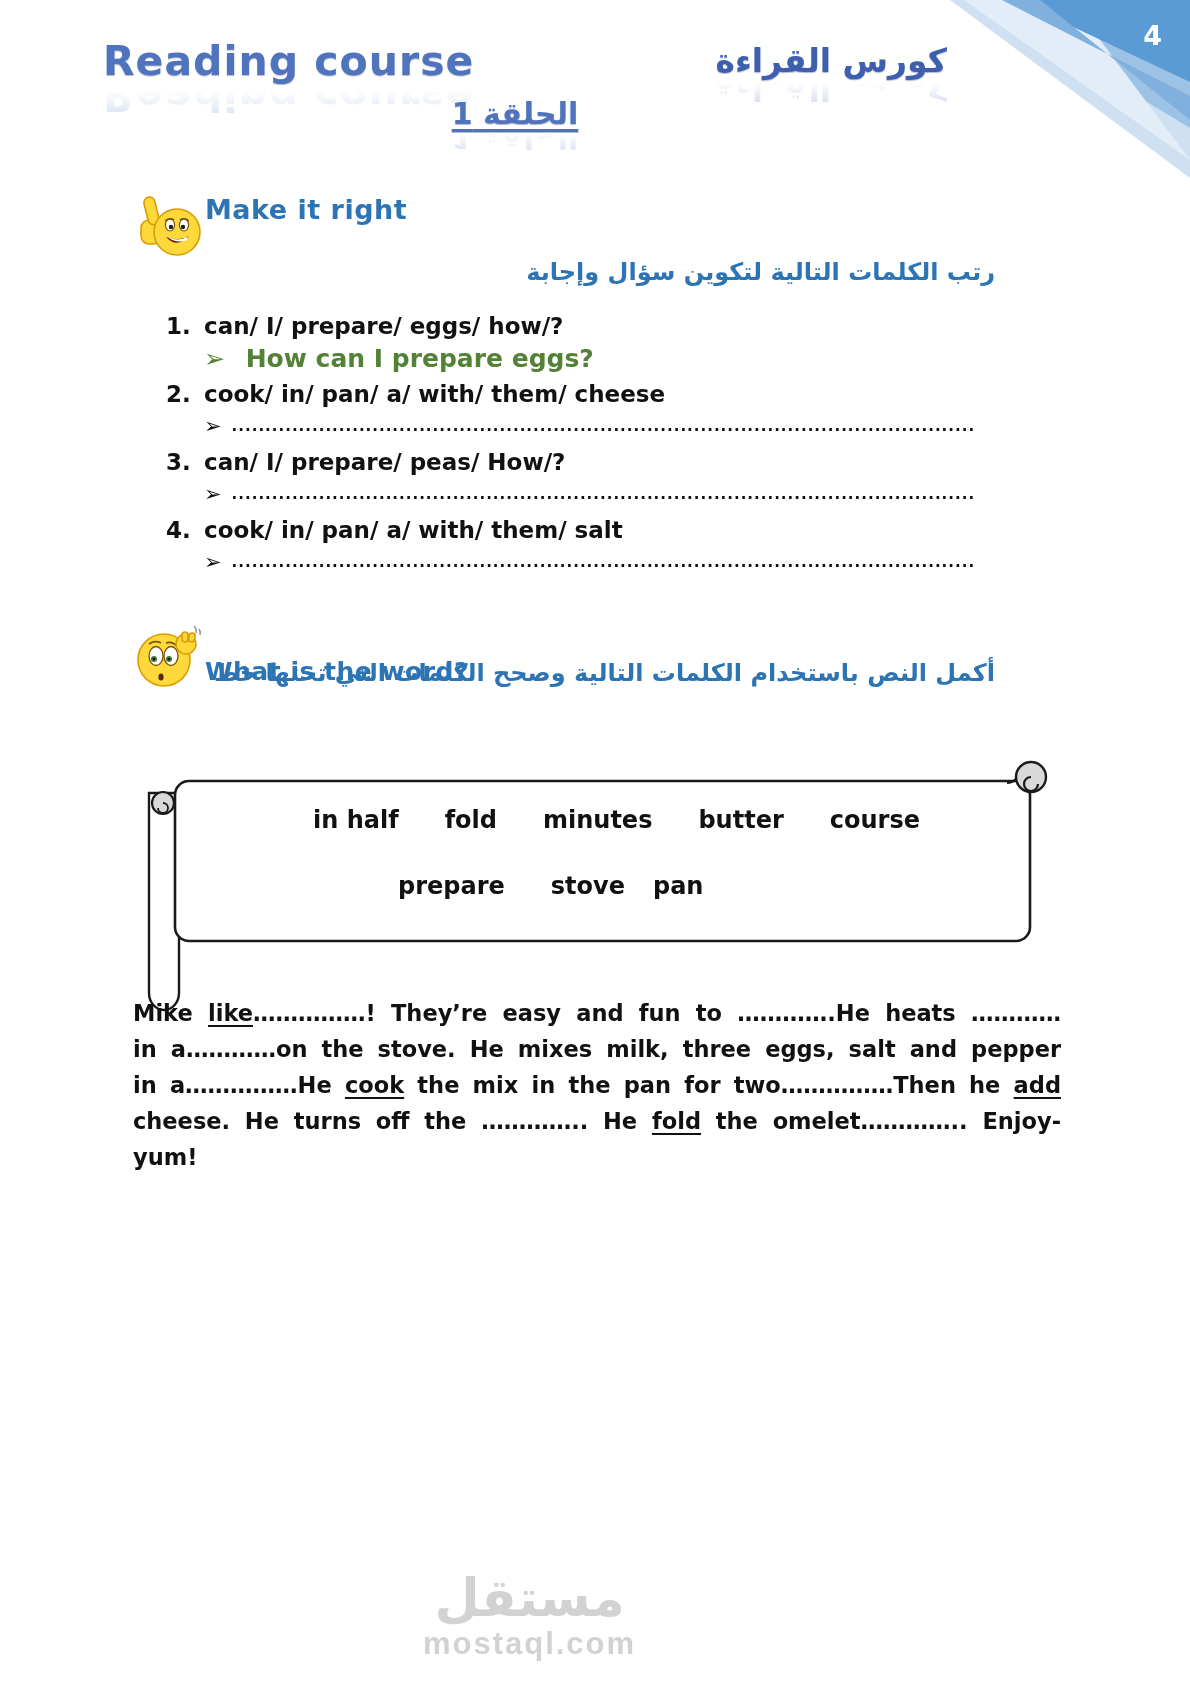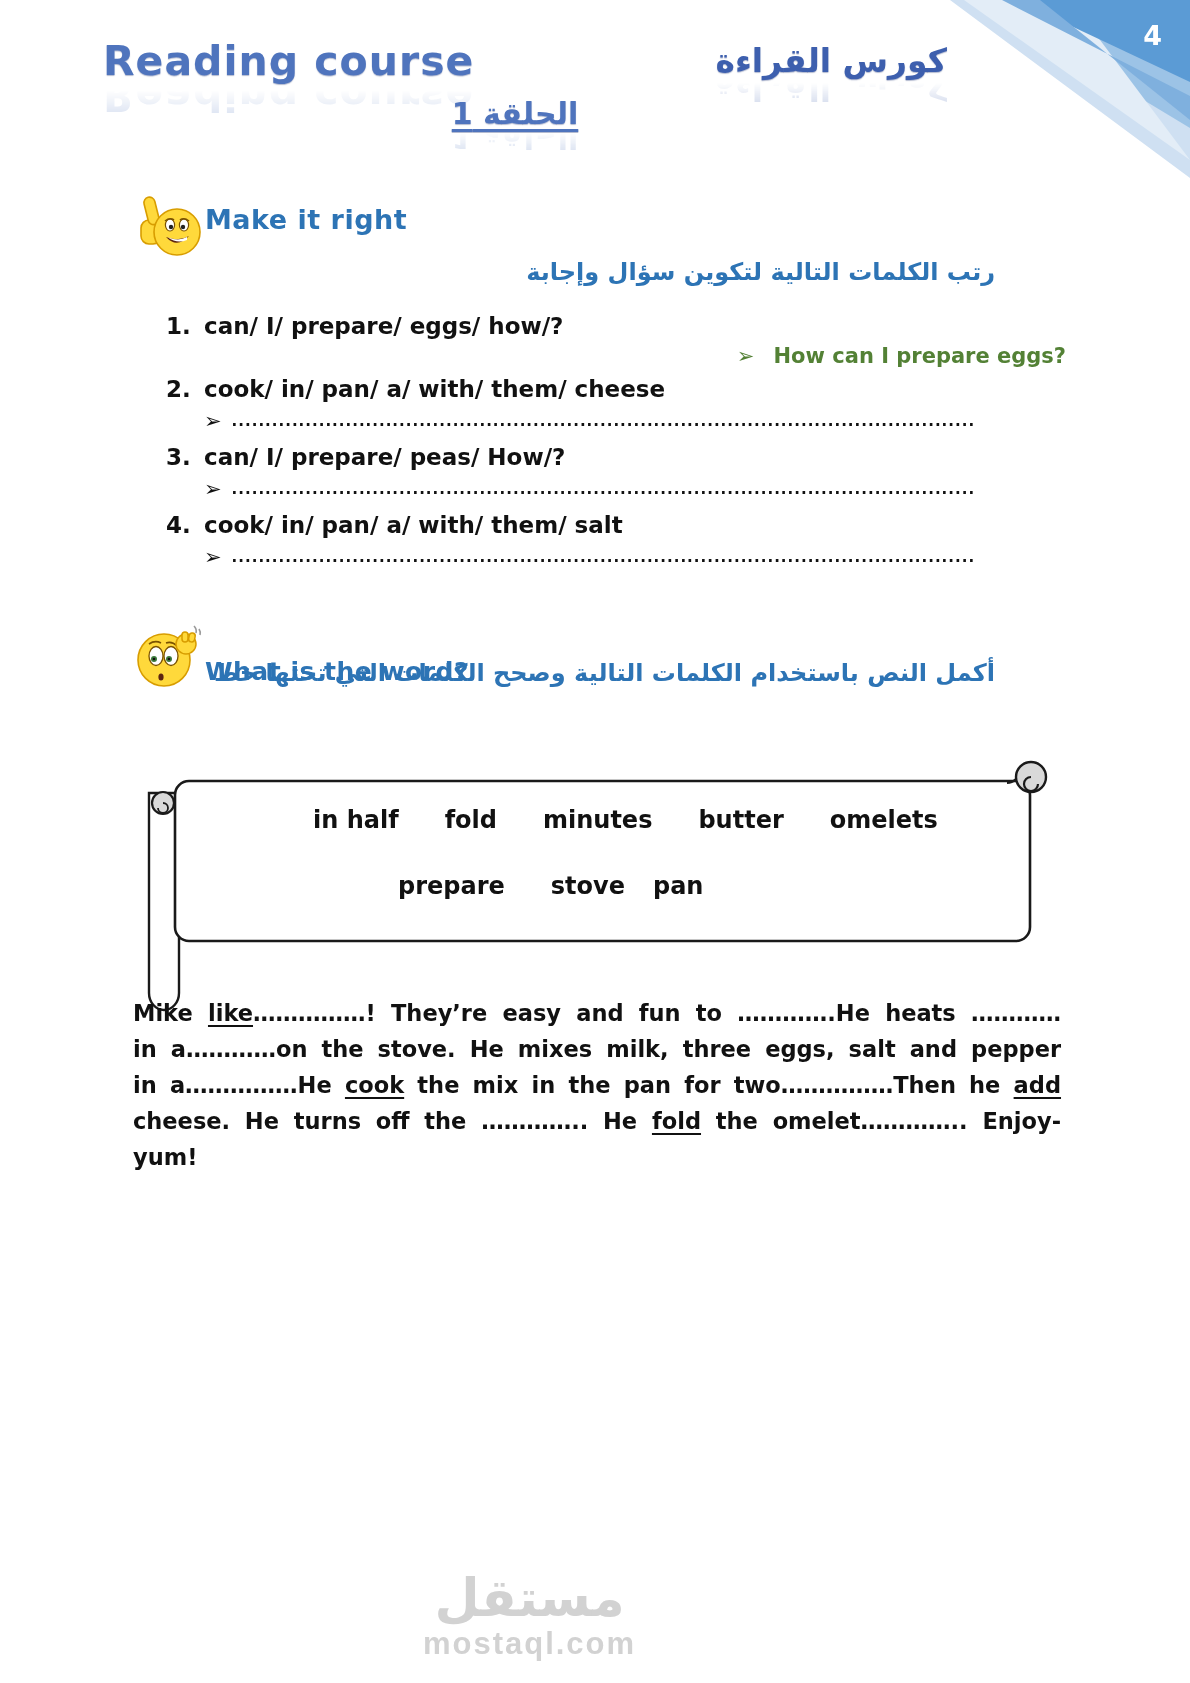--- a/index.html
+++ b/index.html
@@ -33,36 +33,36 @@
     mask-image:linear-gradient(rgba(0,0,0,.75),transparent 62%);
   }
   .t-en .title-mirror{font-size:41px;letter-spacing:1px;}
   .t-ar .title-mirror{font-size:33px;color:#3d5fae;}
   .t-ep .title-mirror{font-size:30px;}
   
   .sec-heading{
     position:absolute;color:#2d74b5;font-weight:bold;font-size:27px;
     letter-spacing:.5px;white-space:nowrap;
   }
-  .sec1-heading{left:205px;top:204px;}
+  .sec1-heading{left:205px;top:194px;}
   .sec2-heading{left:205px;top:657px;font-size:25px;}
   .instr-ar{
     position:absolute;right:195px;color:#2d74b5;font-weight:bold;
     font-size:24px;direction:rtl;white-space:nowrap;
   }
   .instr-1{top:258px;}
   .instr-2{top:659px;}
   .emoji{position:absolute;}
   .emoji-1{left:138px;top:190px;}
   .emoji-2{left:130px;top:618px;}
   
   .exercise{position:absolute;left:166px;top:313px;width:900px;color:#111;}
   .q-row{font-size:23px;font-weight:bold;white-space:nowrap;margin-bottom:5px;}
   .q-num{display:inline-block;min-width:30px;}
-  .ans-row{margin:2px 0 8px 38px;font-size:21px;font-weight:bold;color:#538135;white-space:nowrap;text-align:right;}
+  .ans-row{margin:2px 0 8px 38px;font-size:25px;font-weight:bold;color:#538135;white-space:nowrap;}
   .ans-row .bullet{margin-right:12px;color:#538135;}
   .dot-row{display:flex;align-items:center;margin:2px 0 9px 38px;height:28px;}
   .dot-row .bullet{font-size:21px;color:#111;margin-right:10px;}
   .dotline{
     width:744px;overflow:hidden;white-space:nowrap;font-size:15px;
     letter-spacing:1px;color:#111;font-weight:bold;
   }
   .bullet{font-weight:normal;}
   
   .scroll-svg{position:absolute;left:133px;top:755px;}
@@ -200,21 +200,21 @@
   <path d="M883 24 q-4 4 -9 4" fill="none" stroke="#1a1a1a" stroke-width="2.2"></path>
 
   <circle cx="30" cy="48" r="11" fill="#d9d9d9" stroke="#1a1a1a" stroke-width="2.2"></circle>
   <path d="M30 48 a5 5 0 1 1 -5 5" fill="none" stroke="#1a1a1a" stroke-width="1.8"></path>
 </svg>
 <div class="bank-row bank-row-1">
   <span>in half</span>
   <span>fold</span>
   <span>minutes</span>
   <span>butter</span>
-  <span>omelets</span>
+  <span>course</span>
 </div>
 <div class="bank-row bank-row-2">
   <span>prepare</span>
   <span>stove</span>
   <span>pan</span>
 </div>
 
 <div class="story"><span>Mike </span><span class="u">like</span><span>……………! They’re easy and fun to ………….He heats ………… in a…………on the stove. He mixes milk, three eggs, salt and pepper in a……………He </span><span class="u">cook</span><span> the mix in the pan for two……………Then he </span><span class="u">add</span><span> cheese. He turns off the ………….. He </span><span class="u">fold</span><span> the omelet………….. Enjoy-yum!</span></div>
 
 <div class="watermark">

